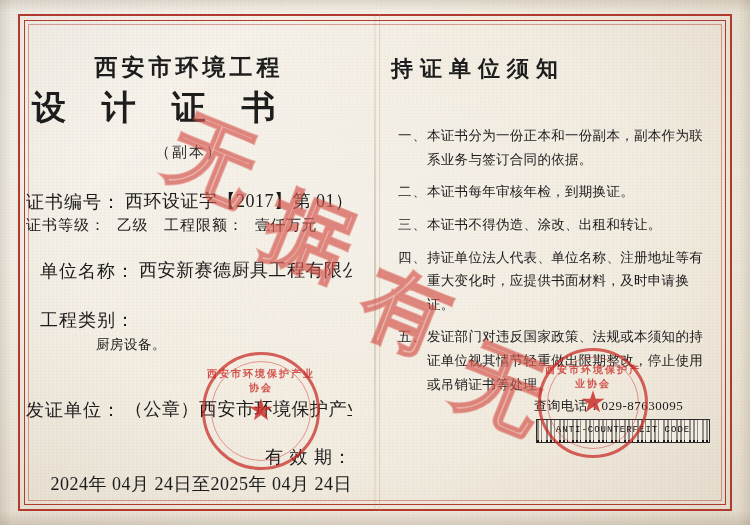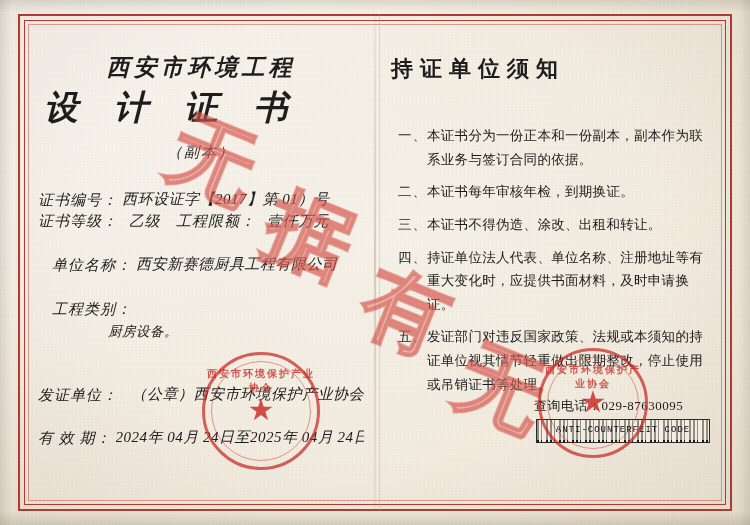--- a/index.html
+++ b/index.html
@@ -71,21 +71,21 @@
     width: 1px;
     background: rgba(180,165,135,0.35);
   }
 
   
   .col {
     position: absolute;
     top: 24px;
     bottom: 24px;
   }
-  .col-left { left: 32px; width: 338px; font-style: italic; }
+  .col-left { left: 20px; width: 338px; }
   .col-right { left: 384px; width: 338px; }
 
   
   .title-main {
     margin-top: 28px;
     text-align: center;
     font-size: 23px;
     font-weight: bold;
     letter-spacing: 4px;
     color: #1d1d1d;
@@ -106,21 +106,21 @@
     text-align: center;
     font-size: 15px;
     color: #2a2a2a;
     letter-spacing: 2px;
   }
 
   .field {
     display: flex;
     align-items: flex-end;
     margin: 0 6px;
-    font-size: 15px;
+    font-size: 18px;
     color: #1b1b1b;
     line-height: 1.5;
   }
   .field-label {
     white-space: nowrap;
     letter-spacing: 1px;
   }
   .field-value {
     flex: 1;
     margin-left: 4px;
@@ -143,21 +143,21 @@
   .inline-pair .seg { white-space: nowrap; letter-spacing: 1px; }
   .inline-pair .seg-val { letter-spacing: 0.5px; margin-left: 11px; margin-right: 16px; }
   .cont-line {
     margin: 2px 6px 0 76px;
     font-size: 13.5px;
     color: #1b1b1b;
     letter-spacing: 0.5px;
   }
 
   .issuer-row { margin-top: 42px; text-align: right; }
-  .valid-row { margin-top: 20px; }
+  .valid-row { margin-top: 20px; flex-direction: column; }
 
   
   .notice-title {
     margin-top: 30px;
     text-align: left;
     font-size: 22px;
     font-weight: bold;
     letter-spacing: 7px;
     text-indent: 7px;
     color: #1d1d1d;

